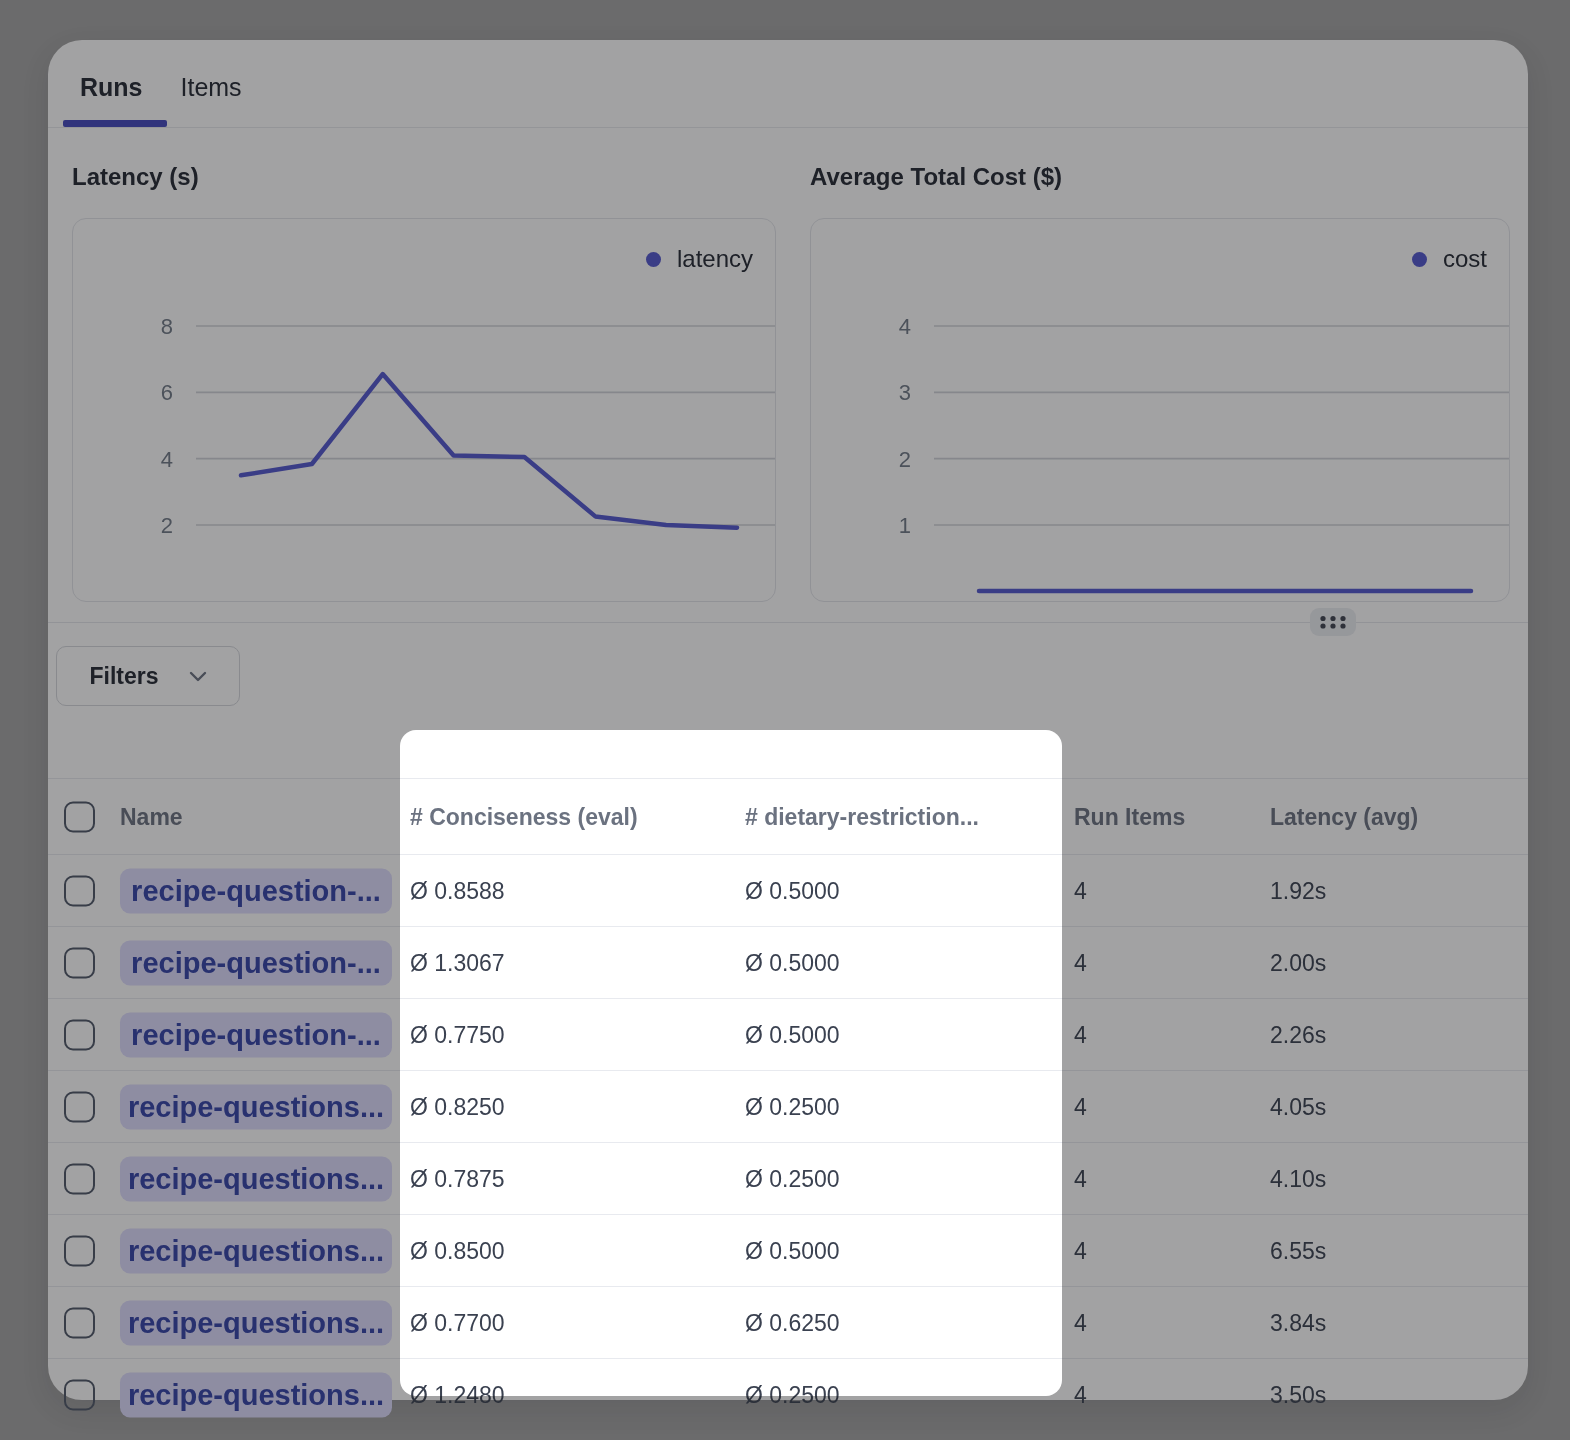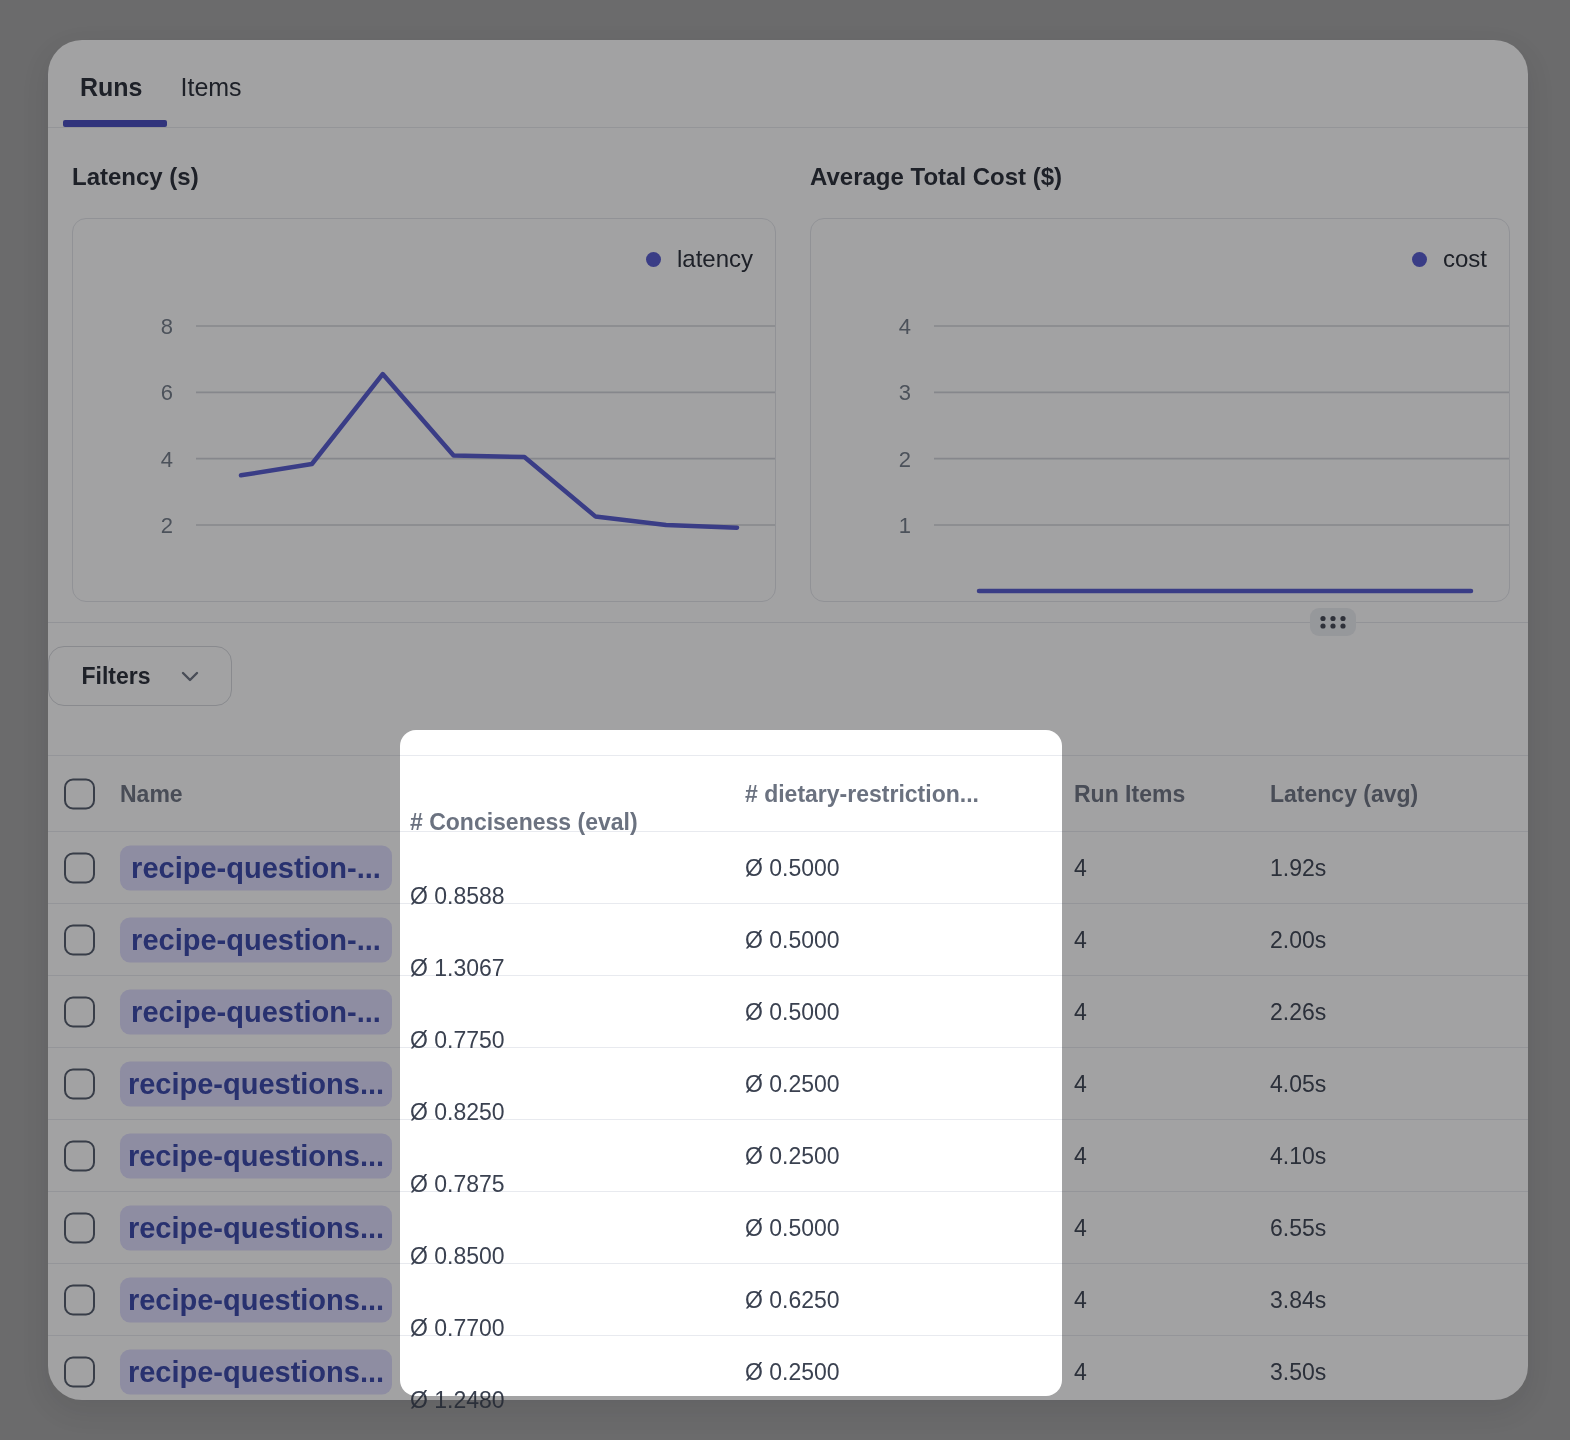--- a/index.html
+++ b/index.html
@@ -32,34 +32,34 @@
   .legend{position:absolute;top:26px;right:22px;display:flex;align-items:center;gap:16px;}
   .legend .dot{width:15px;height:15px;border-radius:50%;}
   .legend .lbl{font-size:24px;font-weight:500;color:#232833;}
 
   
   .section-divider{position:absolute;left:0;top:582px;width:100%;height:0;border-bottom:1.5px solid #e5e7eb;}
   .drag-handle{position:absolute;left:1262px;top:568px;width:46px;height:28px;background:#eceef2;
                border-radius:9px;display:flex;align-items:center;justify-content:center;cursor:grab;z-index:2;}
 
   
-  .filters-btn{position:absolute;left:0;top:606px;width:184px;height:60px;background:transparent;
-               border:1.5px solid #d5d7dc;border-radius:16px;display:flex;align-items:center;justify-content:center;
+  .filters-btn{position:absolute;left:8px;top:606px;width:184px;height:60px;background:transparent;
+               border:1.5px solid #d5d7dc;border-radius:10px;display:flex;align-items:center;justify-content:center;
                gap:30px;cursor:pointer;}
   .filters-btn .flabel{font-size:23px;font-weight:600;color:#232833;}
 
   
-  .table{position:absolute;left:0;top:715px;width:100%;}
+  .table{position:absolute;left:0;top:738px;width:100%;}
   .thead{position:relative;height:77px;border-top:1px solid #e8eaef;border-bottom:1px solid #e8eaef;}
   .th{position:absolute;top:50%;transform:translateY(-50%);font-size:23px;font-weight:600;color:#6b7280;white-space:nowrap;}
   .trow{position:relative;height:72px;border-bottom:1px solid #e8eaef;}
   .trow:last-child{border-bottom:none;}
   .cell{position:absolute;top:50%;transform:translateY(-50%);font-size:23px;color:#3a4150;white-space:nowrap;text-align:right;}
   .col-name{left:72px;}
-  .col-conc{left:362px;margin-top:28px;}
+  .col-conc{left:362px;}
   .col-diet{left:697px;}
   .col-items{left:1026px;}
   .col-lat{left:1222px;}
   .cb{position:absolute;left:16px;top:50%;transform:translateY(-50%);width:31px;height:31px;
       border:2.5px solid #4f5868;border-radius:9px;background:transparent;cursor:pointer;}
   .pill{position:absolute;left:72px;top:50%;transform:translateY(-50%);width:272px;height:45px;
         background:#dedcfe;border-radius:10px;display:flex;align-items:center;justify-content:center;
         font-size:29px;font-weight:700;color:#3443a8;cursor:pointer;white-space:nowrap;}
 
   

